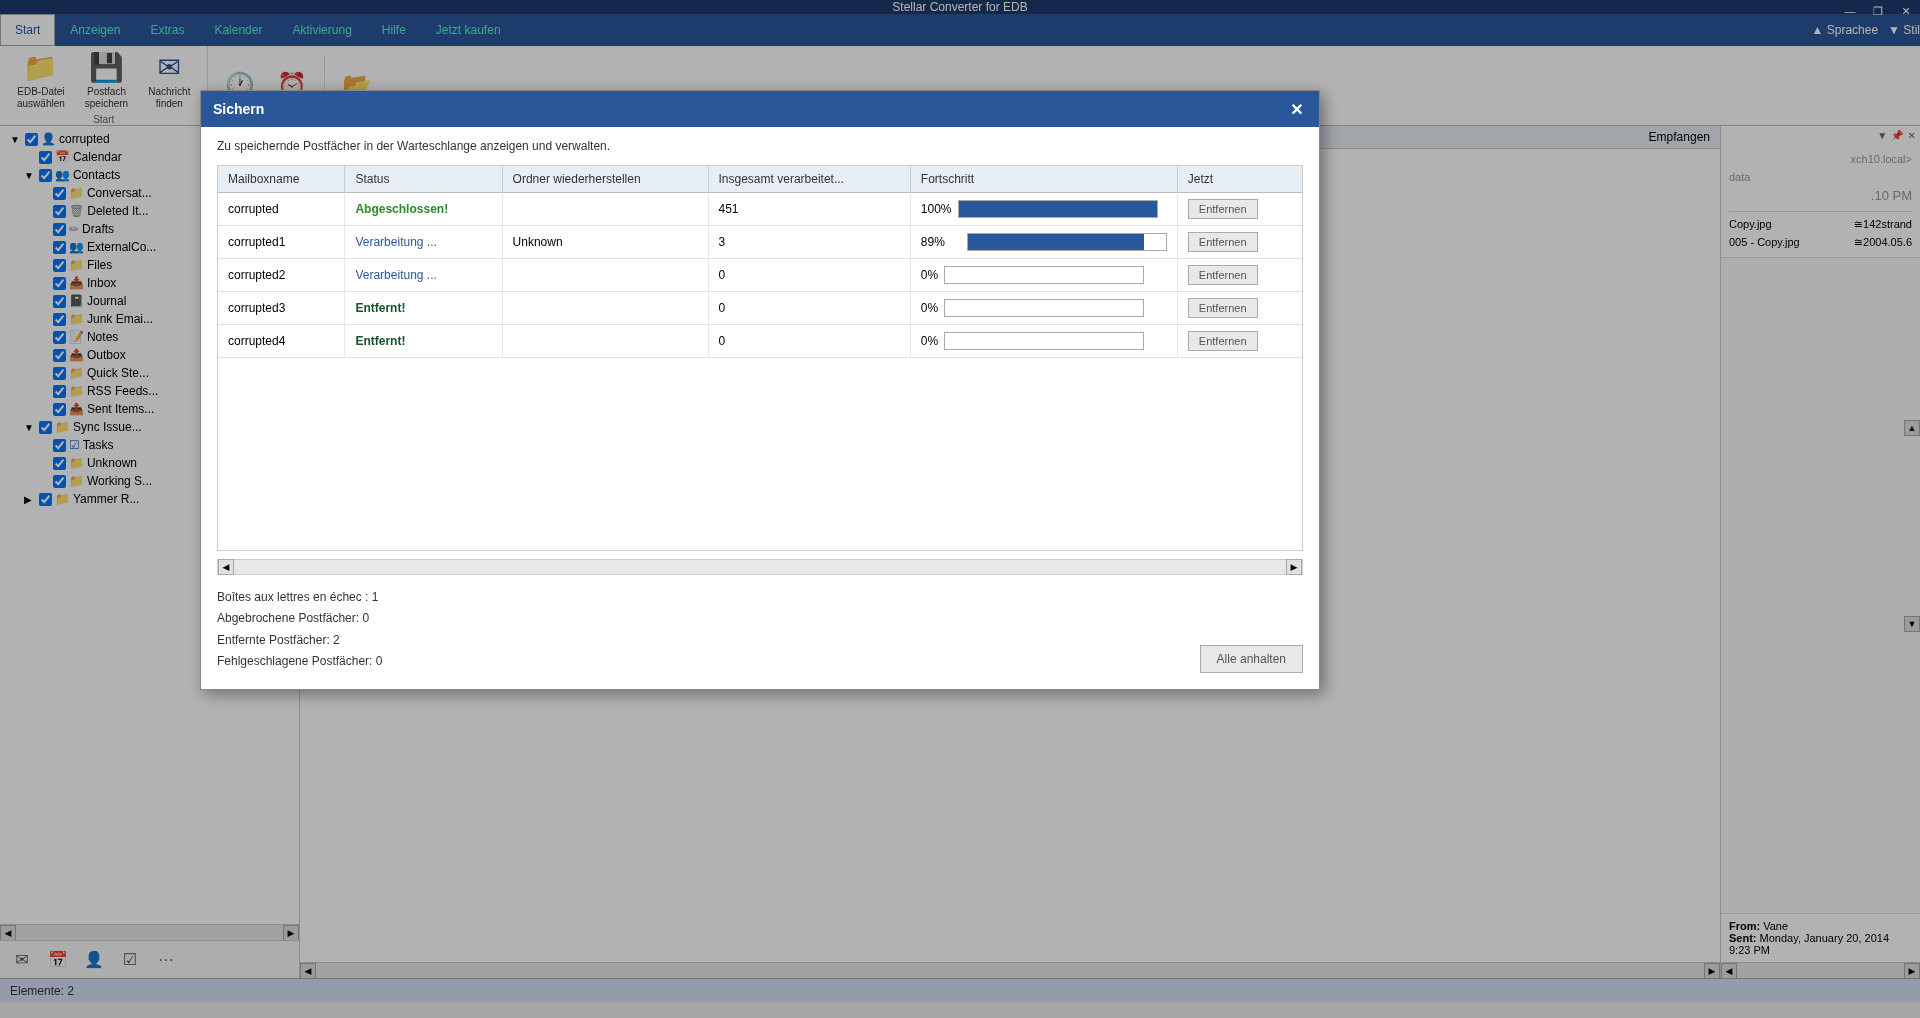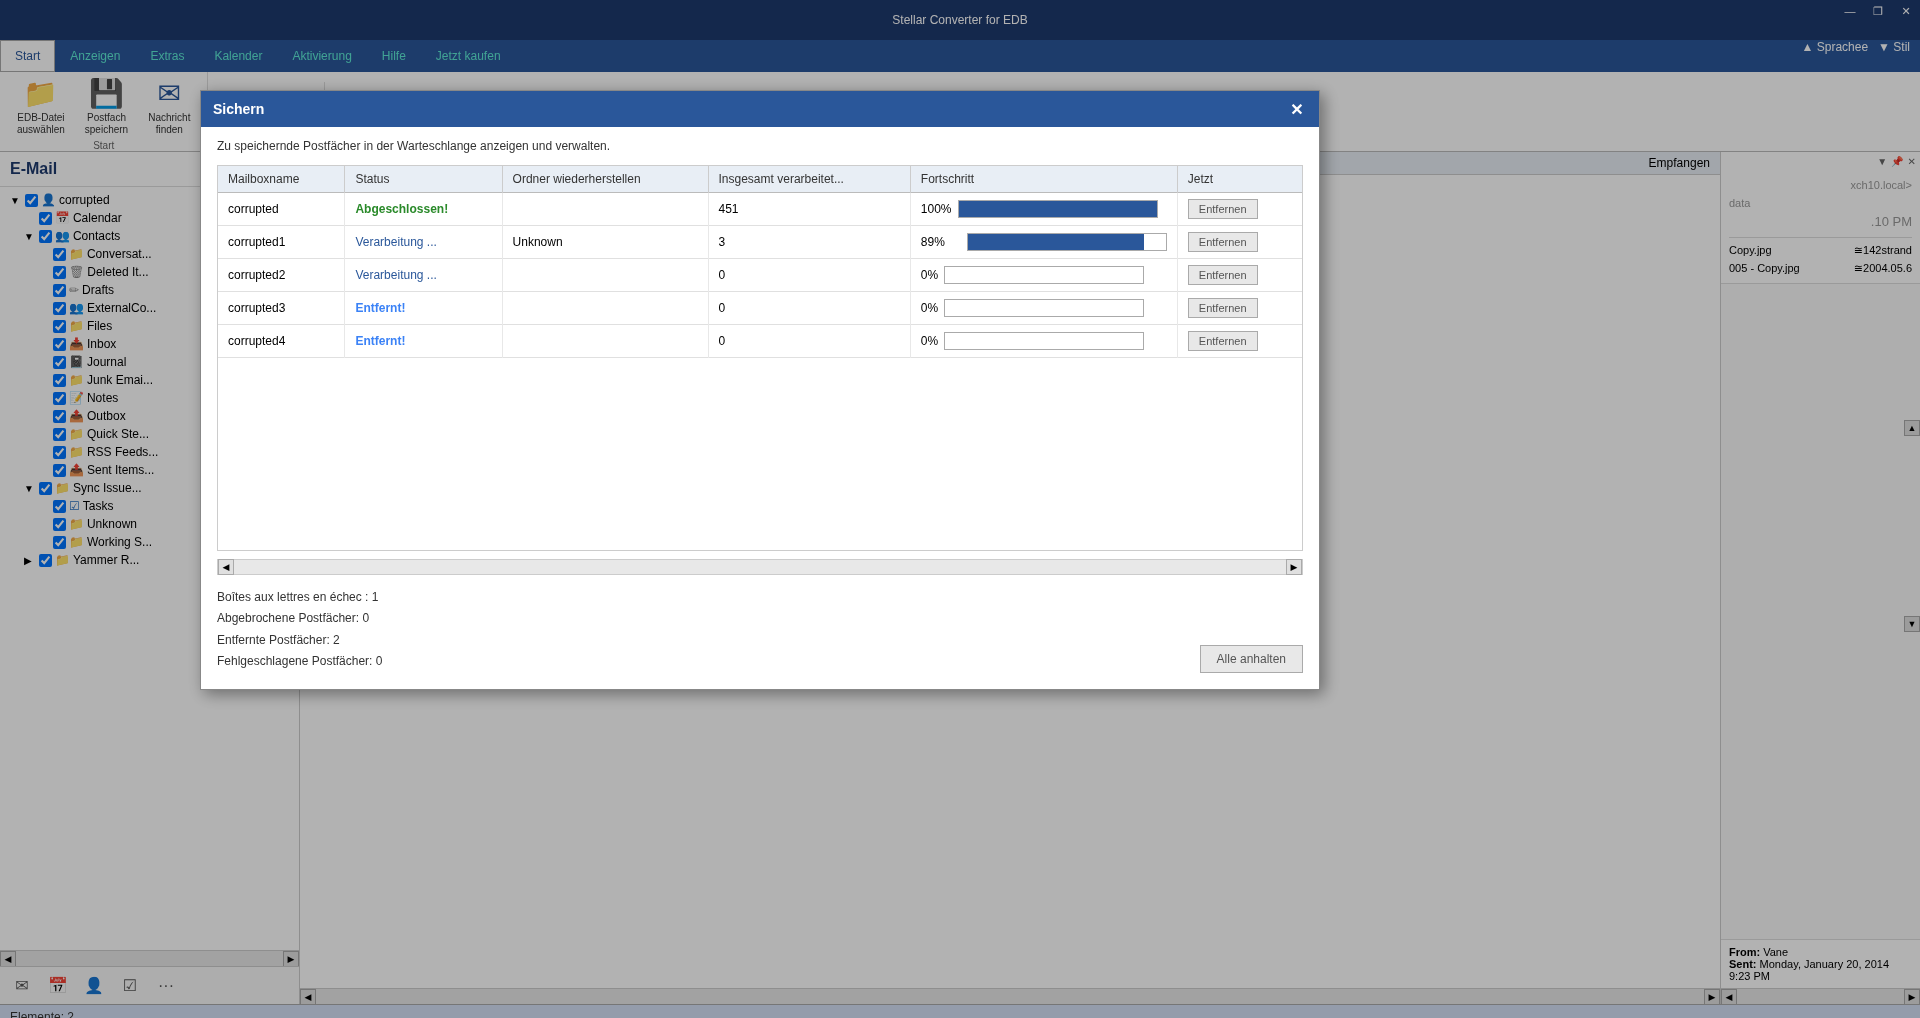--- a/index.html
+++ b/index.html
@@ -1,21 +1,21 @@
 <!DOCTYPE html>
 <html><head>
   <meta charset="utf-8">
   <style>
     * { margin: 0; padding: 0; box-sizing: border-box; }
     body { font-family: 'Segoe UI', Tahoma, Geneva, Verdana, sans-serif; font-size: 12px; background: #f0f0f0; overflow: hidden; width: 1920px; height: 1018px; }
 
     
     .title-bar {
       background: #1e3a6e;
-      height: 40px;
+      height: 14px;
       display: flex;
       align-items: center;
       justify-content: center;
       color: white;
       font-size: 12px;
       position: relative;
     }
     .title-bar-controls {
       position: absolute;
       right: 0;
@@ -48,23 +48,23 @@
       border: 1px solid transparent;
     }
     .ribbon-tab.active {
       background: white;
       color: #2a579a;
       border-color: #aaa;
     }
     .ribbon-right {
       margin-left: auto;
       display: flex;
+      align-items: center;
       color: white;
       font-size: 12px;
-      padding-right: 10px;
       gap: 10px;
     }
 
     
     .ribbon-content {
       background: white;
       border-bottom: 1px solid #bbb;
       height: 80px;
       display: flex;
       align-items: center;
@@ -271,21 +271,21 @@
       border-bottom: 1px solid #e0e0e0;
     }
     .data-table tbody td {
       padding: 6px 10px;
       border-right: 1px solid #e8e8e8;
     }
     .data-table tbody td:last-child { border-right: none; }
 
     .status-green { color: #2a8a2a; font-weight: bold; }
     .status-blue { color: #2a579a; }
-    .status-red { color: #3b82f6; font-weight: bold; }
+    .status-red { color: #14532d; font-weight: bold; }
 
     
     .progress-container {
       width: 200px;
       height: 18px;
       border: 1px solid #aaa;
       background: white;
       position: relative;
     }
     .progress-fill {
@@ -434,21 +434,20 @@
     <div class="ribbon-divider"></div>
     <div class="ribbon-btn" style="min-width:44px;">
       <div class="icon" style="font-size:24px;">📂</div>
     </div>
   </div>
 </div>
 
 <div class="main-layout">
 
   <div class="sidebar">
-    <div class="sidebar-section-title">E-Mail</div>
     <div class="sidebar-tree">
 
       <div class="tree-item tree-indent-1">
         <span class="expand-arrow">▼</span>
         <input type="checkbox" class="checkbox" checked="" style="">
         <span style="color:#2a70c0;margin-right:3px;">👤</span>
         <span>corrupted</span>
       </div>
 
       <div class="tree-item tree-indent-2">

